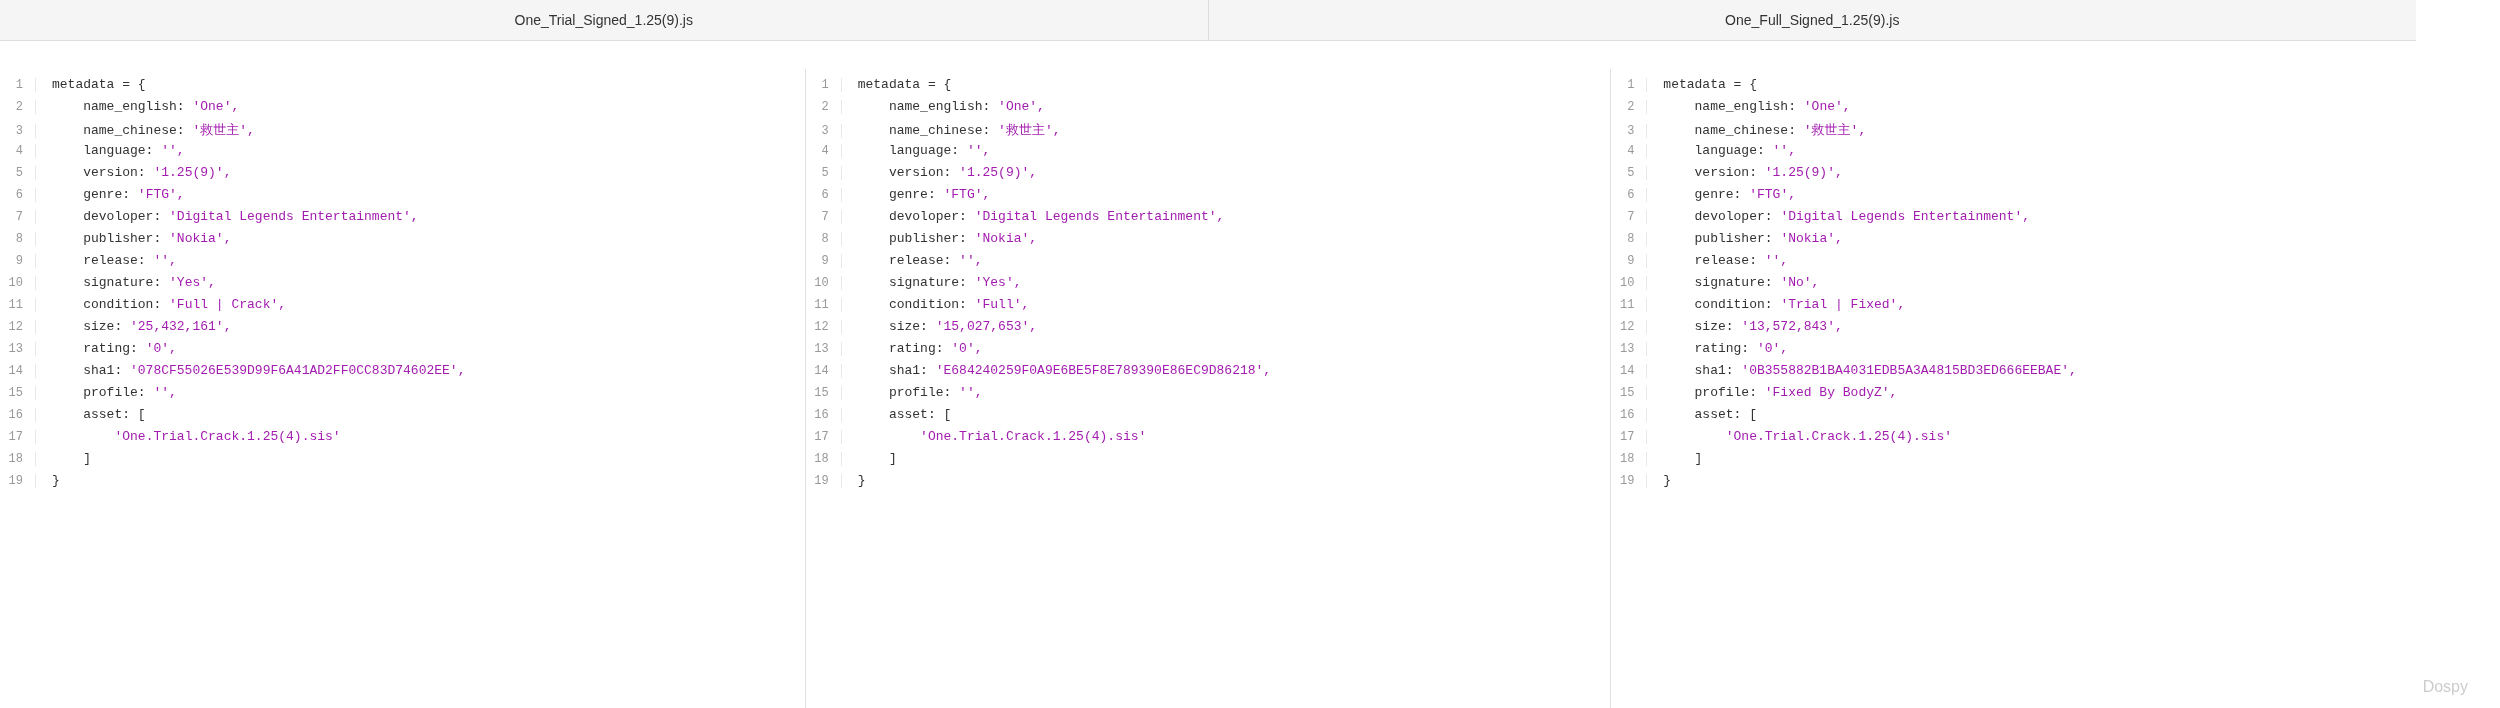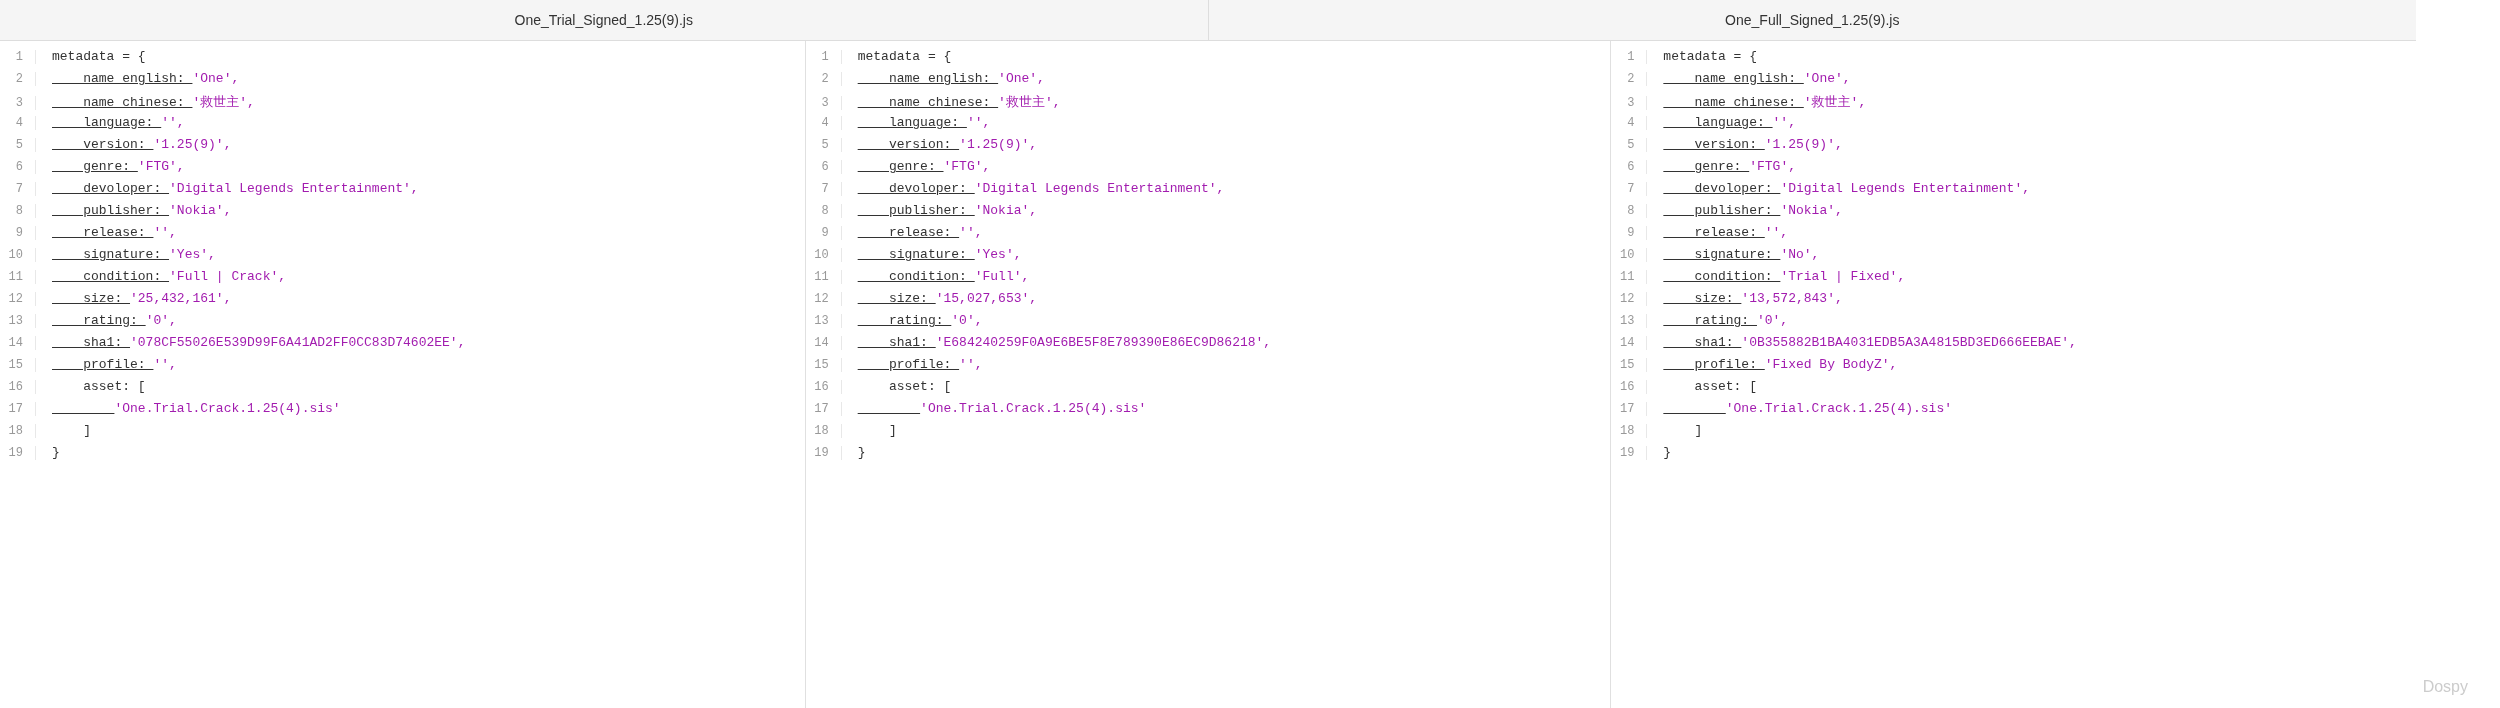--- a/index.html
+++ b/index.html
@@ -7,20 +7,21 @@
       background: #ffffff;
       font-family: 'Courier New', Courier, monospace;
       font-size: 13px;
       color: #333;
     }
     .page-wrapper {
       width: 2416px;
       min-height: 708px;
       display: flex;
       flex-direction: column;
+      gap: 28px;
     }
     .header-row {
       display: flex;
       border-bottom: 1px solid #ddd;
       background: #f5f5f5;
     }
     .header-cell {
       flex: 1;
       text-align: center;
       padding: 12px 0;
@@ -55,21 +56,21 @@
       user-select: none;
       flex-shrink: 0;
       border-right: 1px solid #e8e8e8;
       margin-right: 0;
     }
     .line-content {
       padding-left: 16px;
       white-space: pre;
       color: #333;
     }
-    .kw { color: #333; text-decoration: underline; }
+    .kw { color: #333; }
     .str { color: #a21caf; }
     .watermark {
       position: fixed;
       bottom: 12px;
       right: 32px;
       font-family: Arial, sans-serif;
       font-size: 16px;
       color: #ccc;
     }
   </style>

